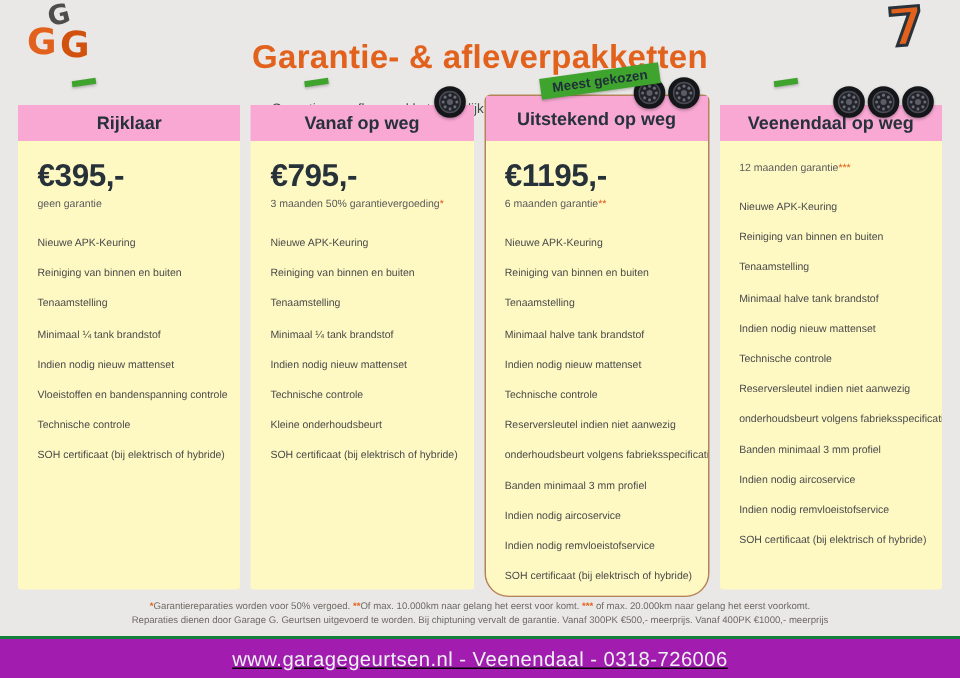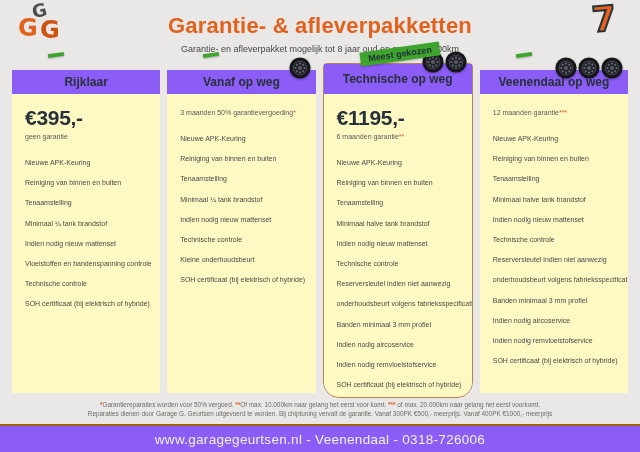--- a/index.html
+++ b/index.html
@@ -5,36 +5,36 @@
   html,body{margin:0;padding:0}
   body{
     width:640px;height:452px;position:relative;overflow:hidden;
     background:#e9e8e6;
     font-family:"Liberation Sans",sans-serif;
     -webkit-font-smoothing:antialiased;
   }
   
   .top{position:relative;height:62px}
   .titles{text-align:center;padding-top:9px}
-  .page-title{margin:4px;font-size:22px;font-weight:800;color:#e2611c;letter-spacing:.2px}
+  .page-title{margin:16px;font-size:22px;font-weight:800;color:#e2611c;letter-spacing:.2px}
   .page-subtitle{margin:5px 0 0;font-size:9px;color:#474747}
   .brand{position:absolute;left:16px;top:2px;width:56px;height:48px}
   .brand .g{position:absolute;font-weight:800;font-family:"DejaVu Sans",sans-serif;line-height:1}
   .g-top{color:#4d4d4d;font-size:18px;left:16px;top:0;transform:rotate(-14deg)}
   .g-left{color:#e2611c;font-size:24px;left:2px;top:14px}
   .g-right{color:#d1520f;font-size:24px;left:24px;top:16px}
   .seven{
     position:absolute;right:24px;top:2px;display:inline-block;
     font-family:"DejaVu Sans",sans-serif;font-size:35px;font-weight:800;
     color:#e2611c;-webkit-text-stroke:2px #27323a;transform:rotate(-5deg);line-height:1;
   }
   
   .columns{display:flex;gap:7px;padding:0 12px;margin-top:8px;height:323px;align-items:stretch}
   .package{flex:1;position:relative;display:flex;flex-direction:column;min-width:0}
-  .bar{height:24px;background:#8b5cf6;display:flex;align-items:center;justify-content:center;flex:0 0 auto}
+  .bar{height:24px;background:#f9a8d4;display:flex;align-items:center;justify-content:center;flex:0 0 auto}
   .bar-label{font-size:12px;font-weight:700;color:#26313a;white-space:nowrap}
   .body{flex:1;background:#fef9c3;padding-top:12px;border-radius:0 0 2px 2px}
   .price{font-size:21px;font-weight:800;color:#26313a;padding-left:13px;letter-spacing:-.3px}
   .price-note{font-size:7px;color:#5a5a5a;padding-left:13px;margin-top:3px;white-space:nowrap}
   .note-ast{color:#e2611c}
   .features{list-style:none;margin:13px 0 0;padding:0}
   .features li{font-size:7px;color:#4a4a4a;padding-left:13px;line-height:20.2px;white-space:nowrap;overflow:hidden}
   
   .package.highlight{margin-top:-7px;margin-bottom:-5px;border:1px solid #b5835a;border-radius:4px 4px 16px 16px;background:#f6cda7}
   .package.highlight .bar{height:30px}
@@ -45,22 +45,22 @@
   .badge{
     position:absolute;top:-17px;left:36px;z-index:3;display:inline-block;
     background:#3fa42e;color:#203038;font-size:9px;font-weight:700;
     padding:2px 8px;transform:rotate(-8deg);box-shadow:0 1px 2px rgba(0,0,0,.25);white-space:nowrap;
   }
   
   .footnotes{margin-top:8px;text-align:center;font-size:6.4px;color:#6e6a66;line-height:8.6px}
   .footnotes p{margin:0}
   .footnotes .ast{color:#e2611c;font-weight:700}
   .site-footer{
-    position:absolute;left:0;right:0;bottom:0;height:26px;background:#8b5cf6;
-    border-top:2px solid #a16207;display:flex;align-items:center;justify-content:center;
+    position:absolute;left:0;right:0;bottom:0;height:26px;background:#a21caf;
+    border-top:2px solid #15803d;display:flex;align-items:center;justify-content:center;text-decoration:underline;
   }
   .site-footer span{color:#eef2f4;font-size:13.5px;letter-spacing:.3px}
 </style>
 </head>
 <body>
 
 <div class="top">
   <div class="brand">
     <span class="g g-top">G</span>
     <span class="g g-left">G</span>
@@ -109,20 +109,21 @@
           <circle cx="8.46" cy="8.46" r="1.1" fill="#6a6d78"></circle>
           <circle cx="12.00" cy="7.00" r="1.1" fill="#6a6d78"></circle>
           <circle cx="15.54" cy="8.46" r="1.1" fill="#6a6d78"></circle>
           <circle cx="12" cy="12" r="2.2" fill="#5a5d66"></circle>
         </svg>
       </span>
     <div class="bar">
       <span class="bar-label">Vanaf op weg</span>
     </div>
     <div class="body">
+      <div class="price">€795,-</div>
       <div class="price-note"><span class="note-text">3 maanden 50% garantievergoeding</span><span class="note-ast">*</span></div>
       <ul class="features">
           <li>Nieuwe APK-Keuring</li>
           <li>Reiniging van binnen en buiten</li>
           <li>Tenaamstelling</li>
           <li>Minimaal ¼ tank brandstof</li>
           <li>Indien nodig nieuw mattenset</li>
           <li>Technische controle</li>
           <li>Kleine onderhoudsbeurt</li>
           <li>SOH certificaat (bij elektrisch of hybride)</li>
@@ -153,21 +154,21 @@
           <circle cx="12.00" cy="17.00" r="1.1" fill="#6a6d78"></circle>
           <circle cx="8.46" cy="15.54" r="1.1" fill="#6a6d78"></circle>
           <circle cx="7.00" cy="12.00" r="1.1" fill="#6a6d78"></circle>
           <circle cx="8.46" cy="8.46" r="1.1" fill="#6a6d78"></circle>
           <circle cx="12.00" cy="7.00" r="1.1" fill="#6a6d78"></circle>
           <circle cx="15.54" cy="8.46" r="1.1" fill="#6a6d78"></circle>
           <circle cx="12" cy="12" r="2.2" fill="#5a5d66"></circle>
         </svg>
       </span>
     <div class="bar">
-      <span class="bar-label">Technische op weg</span>
+      <span class="bar-label">Uitstekend op weg</span>
     </div>
     <div class="body">
       <div class="price">€1195,-</div>
       <div class="price-note"><span class="note-text">6 maanden garantie</span><span class="note-ast">**</span></div>
       <ul class="features">
           <li>Nieuwe APK-Keuring</li>
           <li>Reiniging van binnen en buiten</li>
           <li>Tenaamstelling</li>
           <li>Minimaal halve tank brandstof</li>
           <li>Indien nodig nieuw mattenset</li>

